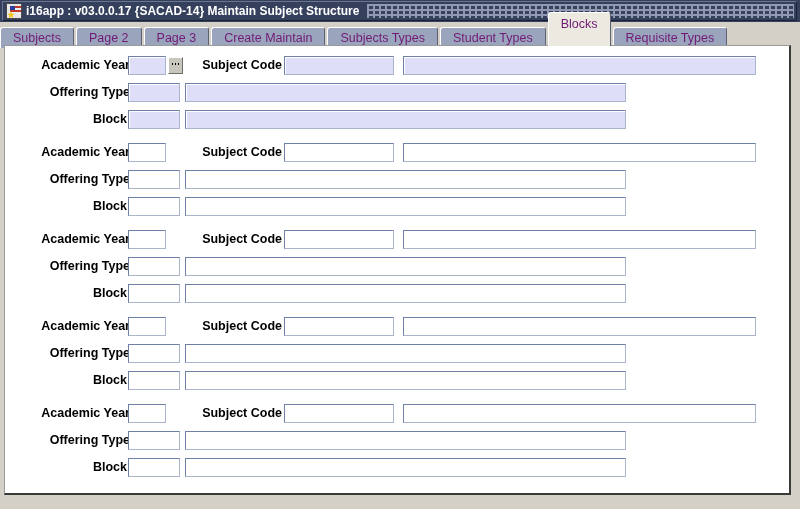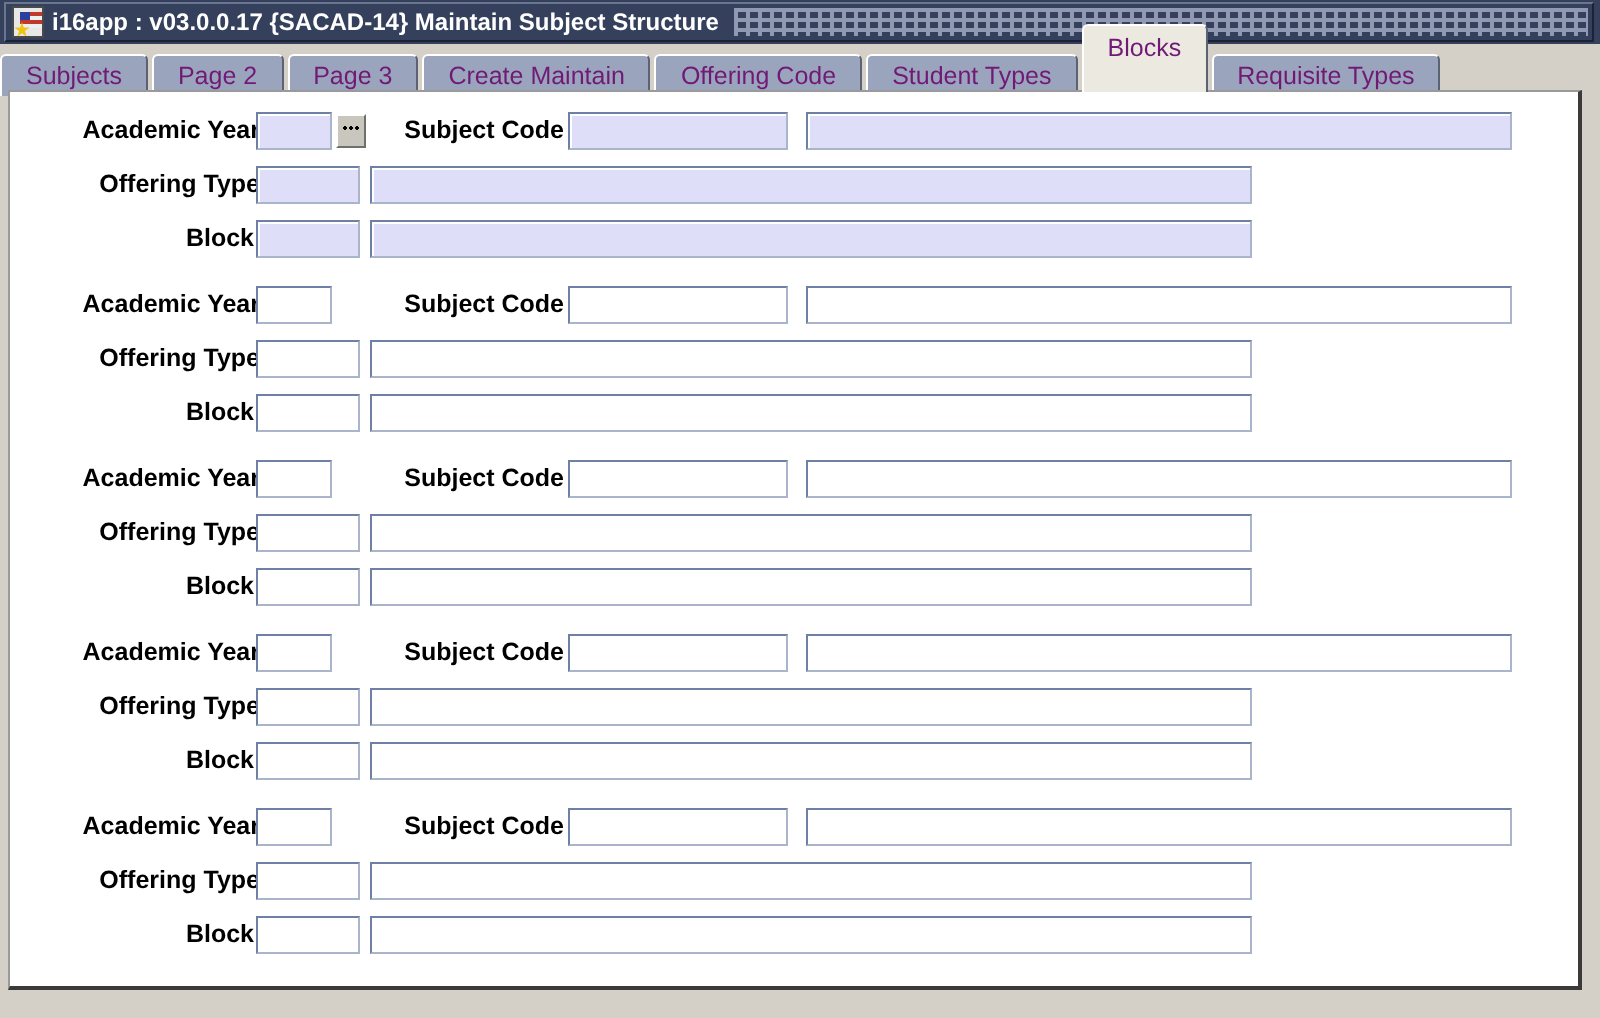--- a/index.html
+++ b/index.html
@@ -246,21 +246,21 @@
       <span id="title-text">i16app : v03.0.0.17  {SACAD-14} Maintain Subject Structure</span>
       <span id="title-texture"></span>
     </div>
   </div>
 
   <div id="tab-strip">
       <div class="tab">Subjects</div>
       <div class="tab">Page 2</div>
       <div class="tab">Page 3</div>
       <div class="tab">Create Maintain</div>
-      <div class="tab">Offering Code</div>
+      <div class="tab">Subjects Types</div>
       <div class="tab">Student Types</div>
       <div class="tab active">Blocks</div>
       <div class="tab">Requisite Types</div>
     </div>
 
   <div id="canvas-frame">
     <div id="canvas">
         <div class="record" style="top: 10px;">
           <div class="frow" style="top: 0px;">
             <div class="flabel lbl-ay">Academic Year</div>

